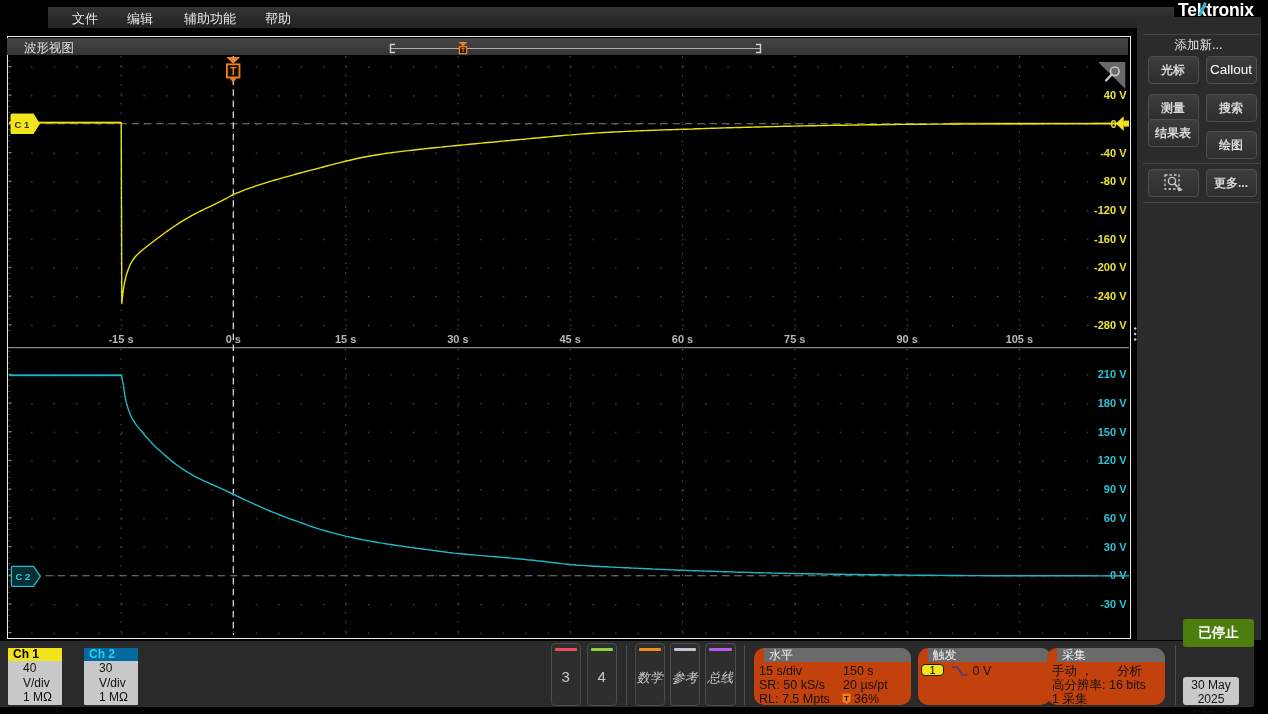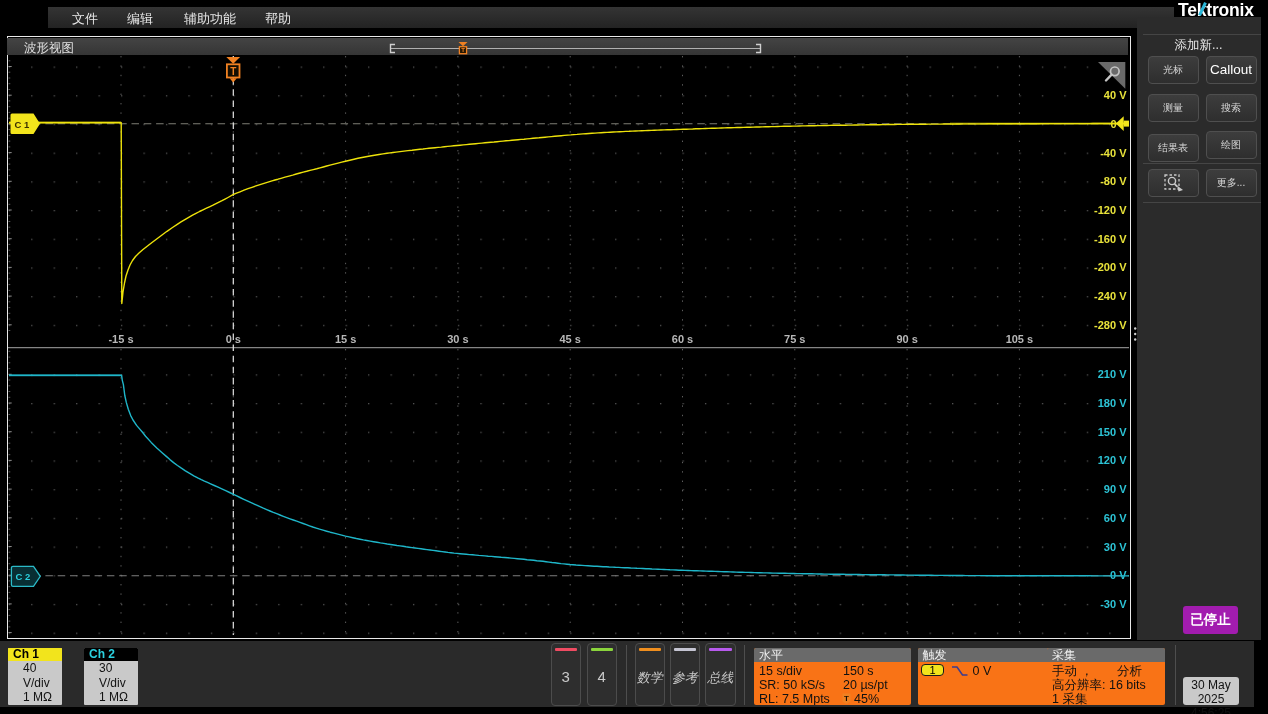--- a/index.html
+++ b/index.html
@@ -10,29 +10,29 @@
 #menubar span { position:absolute; top:3px; }
 #logo { left:1174px; top:0; width:87px; height:17px; background:#000;
   color:#fff; font-weight:bold; font-size:17.5px; letter-spacing:-0.2px; }
 #sidebg { left:1136.5px; top:17px; width:124px; height:623px; background:#2b2b2b; }
 #waveview { left:7px; top:36px; width:1123.5px; height:603px;
   border:1.5px solid #e9e9e9; background:#000; }
 #wvheader { left:7px; top:37.5px; width:1120.5px; height:17.5px;
   background:linear-gradient(#444,#353535); color:#e0e0e0; font-size:12.5px; }
 .sbtn { position:absolute; width:51px; height:28px; border-radius:4px;
   background:linear-gradient(#3d3d3d,#2e2e2e); border:1px solid #4f4f4f;
-  color:#d8d8d8; font-size:10px; text-align:center; line-height:26px; }
+  color:#d8d8d8; font-size:12px; text-align:center; line-height:26px;font-weight:bold; }
 .chbtn { position:absolute; top:643px; width:30.5px; height:62.5px; border-radius:4px;
   background:#2e2e2e; border:1px solid #4c4c4c; color:#c9c9c9;
   text-align:center; }
 .chbtn .chip { position:absolute; left:3px; right:3px; top:4px; height:2.5px; border-radius:1px; }
 .chbtn .lb { position:absolute; left:0; right:0; top:24px; font-size:15px; }
 .chbtn .lbc { position:absolute; left:0; right:0; top:25px; font-size:13px;font-style:italic; }
-.panel { position:absolute; top:647.8px; height:57px; border-radius:2px; overflow:hidden;
-  background:#f97316; }
+.panel { position:absolute; top:647.8px; height:57px; border-radius:10px; overflow:hidden;
+  background:#c2410c;padding-left:10px; }
 .panel .hd { height:14px; background:#6a6a6a; color:#f2f2f2; font-size:12px;
   padding-left:5px; line-height:14px; }
 .panel .bd { color:#111; font-size:12.5px; line-height:14.3px; padding:0 0 0 5px; }
 .badge { position:absolute; top:647.5px; width:54px; height:57.5px; border-radius:1px;
   overflow:hidden; background:#c9c9c9; }
 .badge .hd { height:13.5px; font-size:12px; font-weight:bold; padding-left:5px; line-height:13.5px; }
 .badge .bd { color:#111; font-size:12px; line-height:14.6px; padding-left:15px; position:relative; }
 .vdiv { position:absolute; top:645px; width:1px; height:60px; background:#4e4e4e; }
 </style></head>
 <body>
@@ -242,41 +242,41 @@
     <circle cx="2.2" cy="8" r="1.2" fill="#cfcfcf"></circle>
   <circle cx="2.2" cy="13.5" r="1.2" fill="#cfcfcf"></circle>
 </svg>
 
 <div class="abs" style="left:1143px;top:34px;width:117.5px;height:1px;background:#454545"></div>
 <div class="abs" style="left:1136.5px;top:37px;width:124px;height:14px;color:#e8e8e8;font-size:12.5px;text-align:center">添加新...</div>
 <div class="sbtn" style="left:1147.5px;top:55.5px">光标</div>
 <div class="sbtn" style="left:1205.5px;top:55.5px;color:#fff;font-weight:normal;font-size:13.5px">Callout</div>
 <div class="sbtn" style="left:1147.5px;top:93.5px">测量</div>
 <div class="sbtn" style="left:1205.5px;top:93.5px">搜索</div>
-<div class="sbtn" style="left:1147.5px;top:134px">结果表</div>
+<div class="sbtn" style="left:1147.5px;top:119px">结果表</div>
 <div class="sbtn" style="left:1205.5px;top:130.5px">绘图</div>
 <div class="abs" style="left:1143px;top:163px;width:117.5px;height:1px;background:#454545"></div>
 <div class="sbtn" style="left:1147.5px;top:168.5px">
   <svg width="22" height="20" viewBox="0 0 22 20" style="margin-top:3px">
     <rect x="3" y="2" width="14" height="14" fill="none" stroke="#c9c9c9" stroke-width="1.3" stroke-dasharray="2.5 2"></rect>
     <circle cx="10" cy="8" r="3.6" fill="none" stroke="#c9c9c9" stroke-width="1.4"></circle>
     <line x1="12.6" y1="10.8" x2="15.2" y2="13.6" stroke="#c9c9c9" stroke-width="1.8"></line>
     <polygon points="15,12.5 21,17 16.5,18.5" fill="#c9c9c9"></polygon>
   </svg>
 </div>
 <div class="sbtn" style="left:1205.5px;top:168.5px">更多...</div>
 <div class="abs" style="left:1143px;top:202px;width:117.5px;height:1px;background:#454545"></div>
 
 <div class="abs" style="left:0;top:641px;width:1254px;height:65.5px;background:#2a2a2a"></div>
 <div class="badge" style="left:8px">
   <div class="hd" style="background:#f2e41c;color:#000">Ch 1</div>
   <div class="bd">40 V/div<br>1 MΩ<br>20 kHz<span style="position:absolute;left:57px;top:31px;font-size:8.5px;font-weight:bold">B<sub style="font-size:6.5px">W</sub></span></div>
 </div>
 <div class="badge" style="left:84px">
-  <div class="hd" style="background:#000000;color:#2bd0de">Ch 2</div>
+  <div class="hd" style="background:#0369a1;color:#2bd0de">Ch 2</div>
   <div class="bd">30 V/div<br>1 MΩ<br>20 kHz<span style="position:absolute;left:57px;top:31px;font-size:8.5px;font-weight:bold">B<sub style="font-size:6.5px">W</sub></span></div>
 </div>
 <div class="chbtn" style="left:550.5px">
     <div class="chip" style="background:#ef4b62"></div>
     <div class="lb">3</div>
   </div>
 <div class="chbtn" style="left:586.5px">
     <div class="chip" style="background:#8ad43c"></div>
     <div class="lb">4</div>
   </div>
@@ -299,21 +299,21 @@
   <div class="bd">
     <span style="position:absolute;left:5px;top:16px">15 s/div</span>
       <span style="position:absolute;left:89px;top:16px">150 s</span>
     <span style="position:absolute;left:5px;top:30px">SR: 50 kS/s</span>
       <span style="position:absolute;left:89px;top:30px">20 µs/pt</span>
     <span style="position:absolute;left:5px;top:44px">RL: 7.5 Mpts</span>
     <svg style="position:absolute;left:88px;top:45px" width="9" height="11" viewBox="0 0 9 11">
         <path d="M0.5 0.5 h8 v8 l-4 2.5 l-4 -2.5 z" fill="#f08122"></path>
         <text x="4.5" y="7.5" fill="#1a1000" font-size="8" font-weight="bold" text-anchor="middle" font-family="Liberation Sans, sans-serif">T</text>
       </svg>
-    <span style="position:absolute;left:100px;top:44px">45%</span>
+    <span style="position:absolute;left:100px;top:44px">36%</span>
   </div>
 </div>
 <div class="panel" style="left:917.5px;width:133px">
   <div class="hd">触发</div>
   <div class="bd">
     <div style="position:absolute;left:3.5px;top:16px;width:23px;height:12.5px;background:#f2e41c;border:1.5px solid #1a1a1a;border-radius:4px;color:#000;text-align:center;line-height:10px;font-size:11px">1</div>
     <svg style="position:absolute;left:33px;top:17px" width="18" height="12" viewBox="0 0 18 12">
         <polyline points="1,2 6,2 11.5,10 16.5,10" fill="none" stroke="#3d3d8f" stroke-width="1.6"></polyline>
       </svg>
     <span style="position:absolute;left:55px;top:16px">0 V</span>
@@ -322,13 +322,13 @@
 <div class="panel" style="left:1047px;width:118px">
   <div class="hd">采集</div>
   <div class="bd">
     <span style="position:absolute;left:5px;top:16px">手动 ，</span>
       <span style="position:absolute;left:70px;top:16px">分析</span>
     <span style="position:absolute;left:5px;top:30px">高分辨率: 16 bits</span>
     <span style="position:absolute;left:5px;top:44px">1 采集</span>
   </div>
 </div>
 <div class="vdiv" style="left:1175px"></div>
-<div class="abs" style="left:1183px;top:606px;width:55px;height:27.8px;background:#a21caf;border-radius:3px;color:#fff;font-size:13.5px;font-weight:bold;text-align:center;line-height:27.8px">已停止</div>
+<div class="abs" style="left:1183px;top:619px;width:71px;height:27.8px;background:#4d7c0f;border-radius:3px;color:#fff;font-size:13.5px;font-weight:bold;text-align:center;line-height:27.8px">已停止</div>
 <div class="abs" style="left:1183px;top:677px;width:56px;height:28px;background:#c9c9c9;border-radius:3px;color:#111;font-size:12px;text-align:center;line-height:14px;padding-top:1px">30 May 2025<br>4:56:25 AM</div>
 </body></html>

